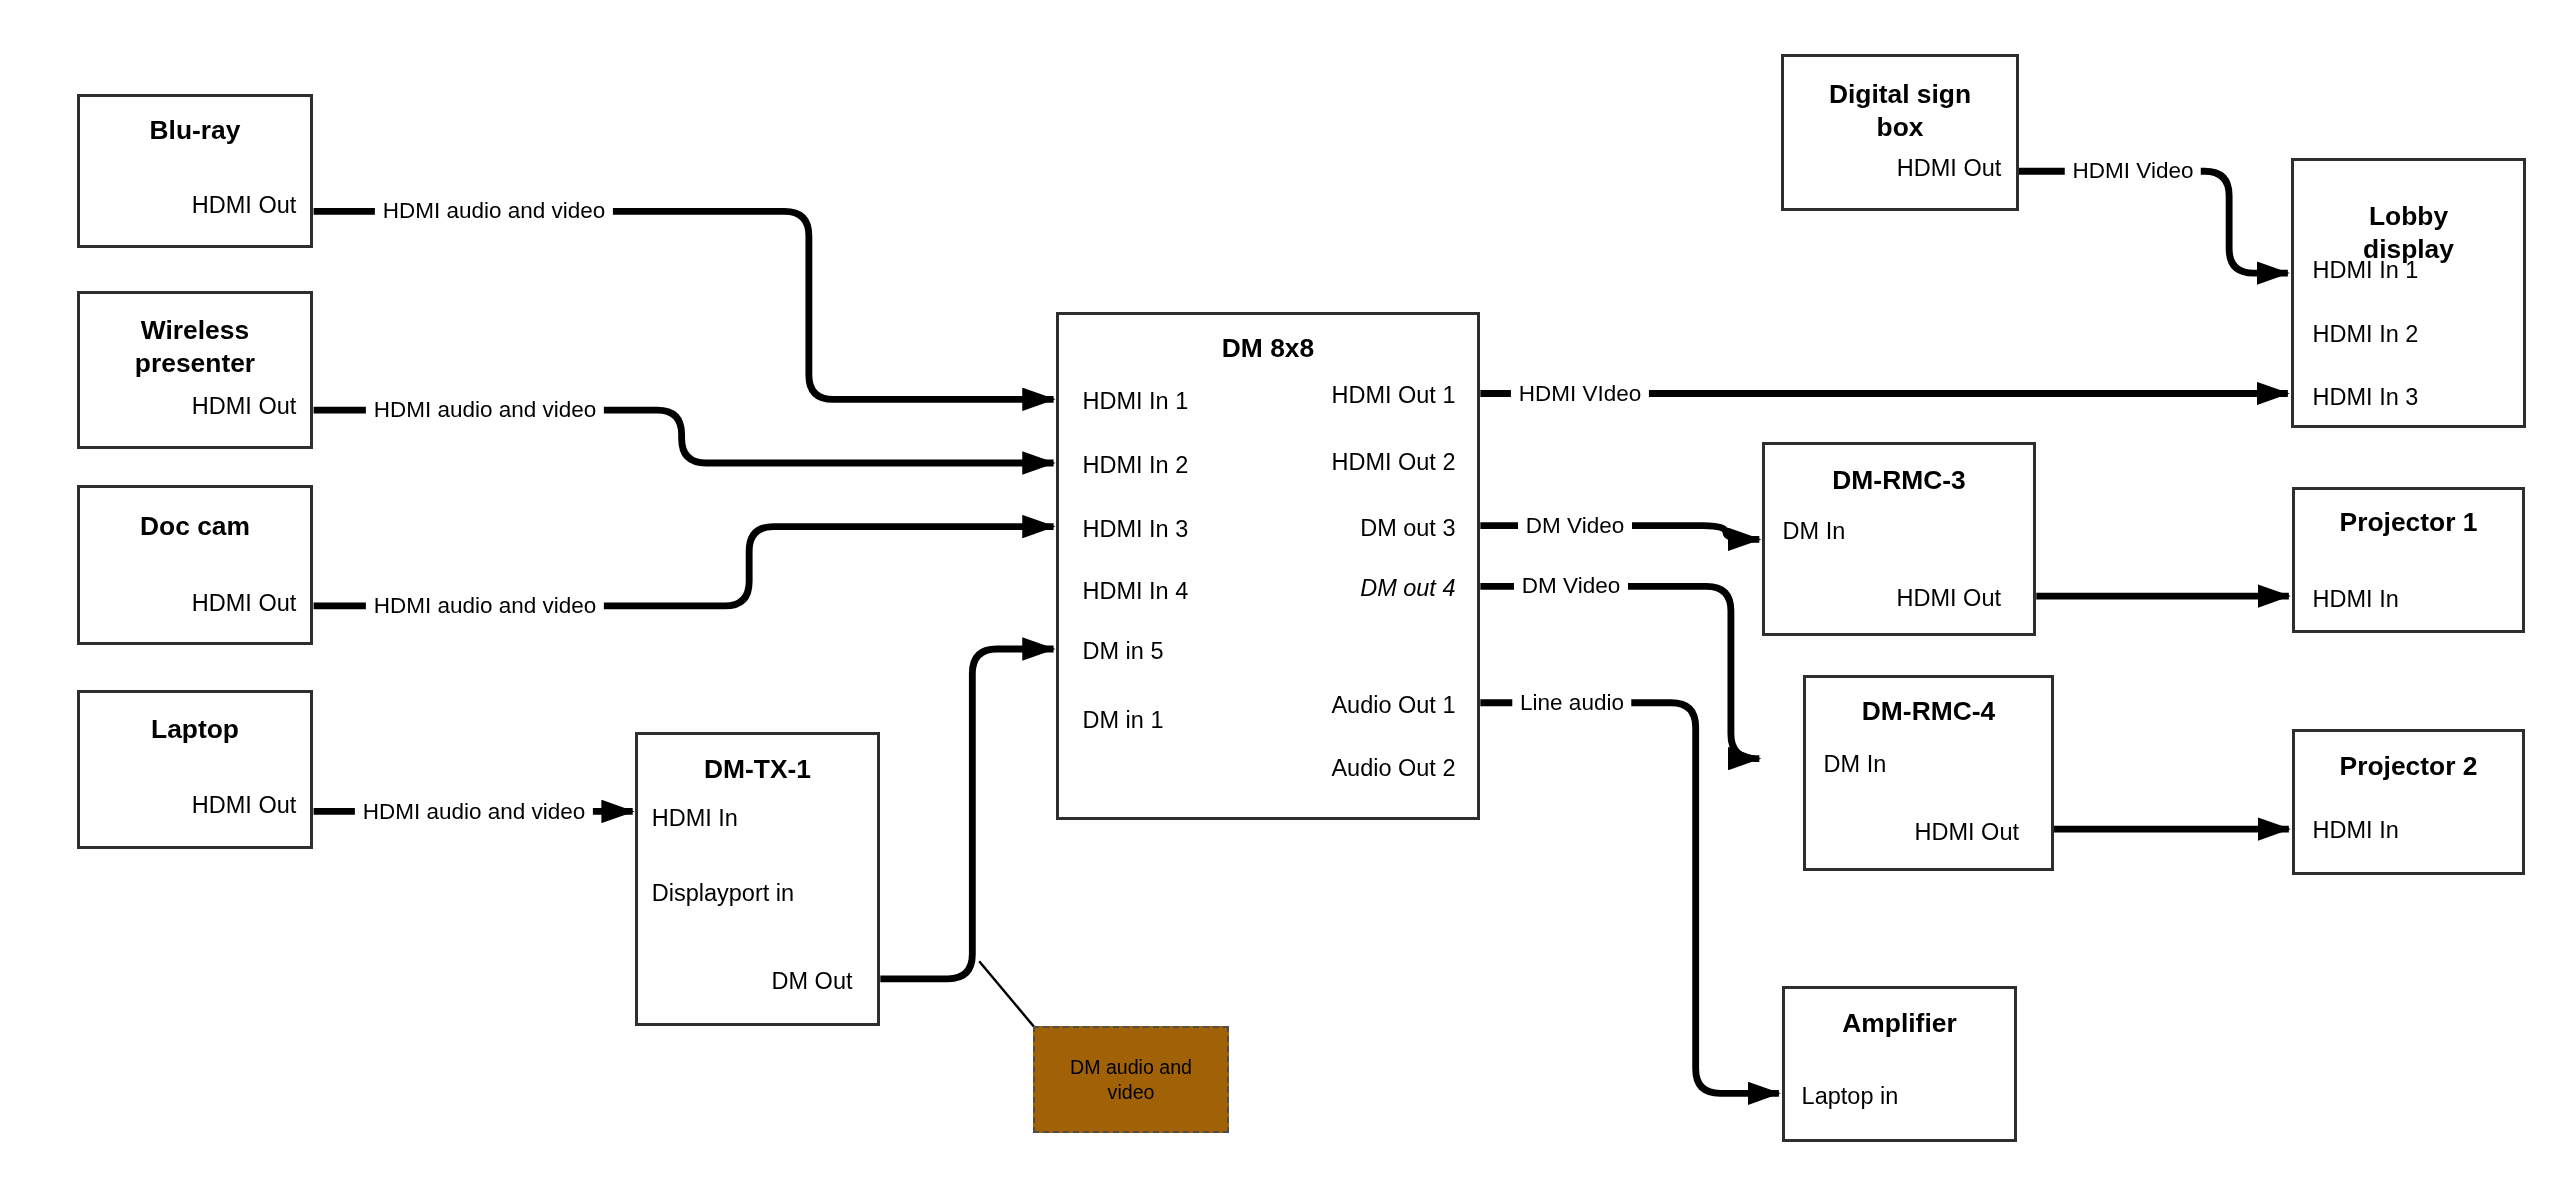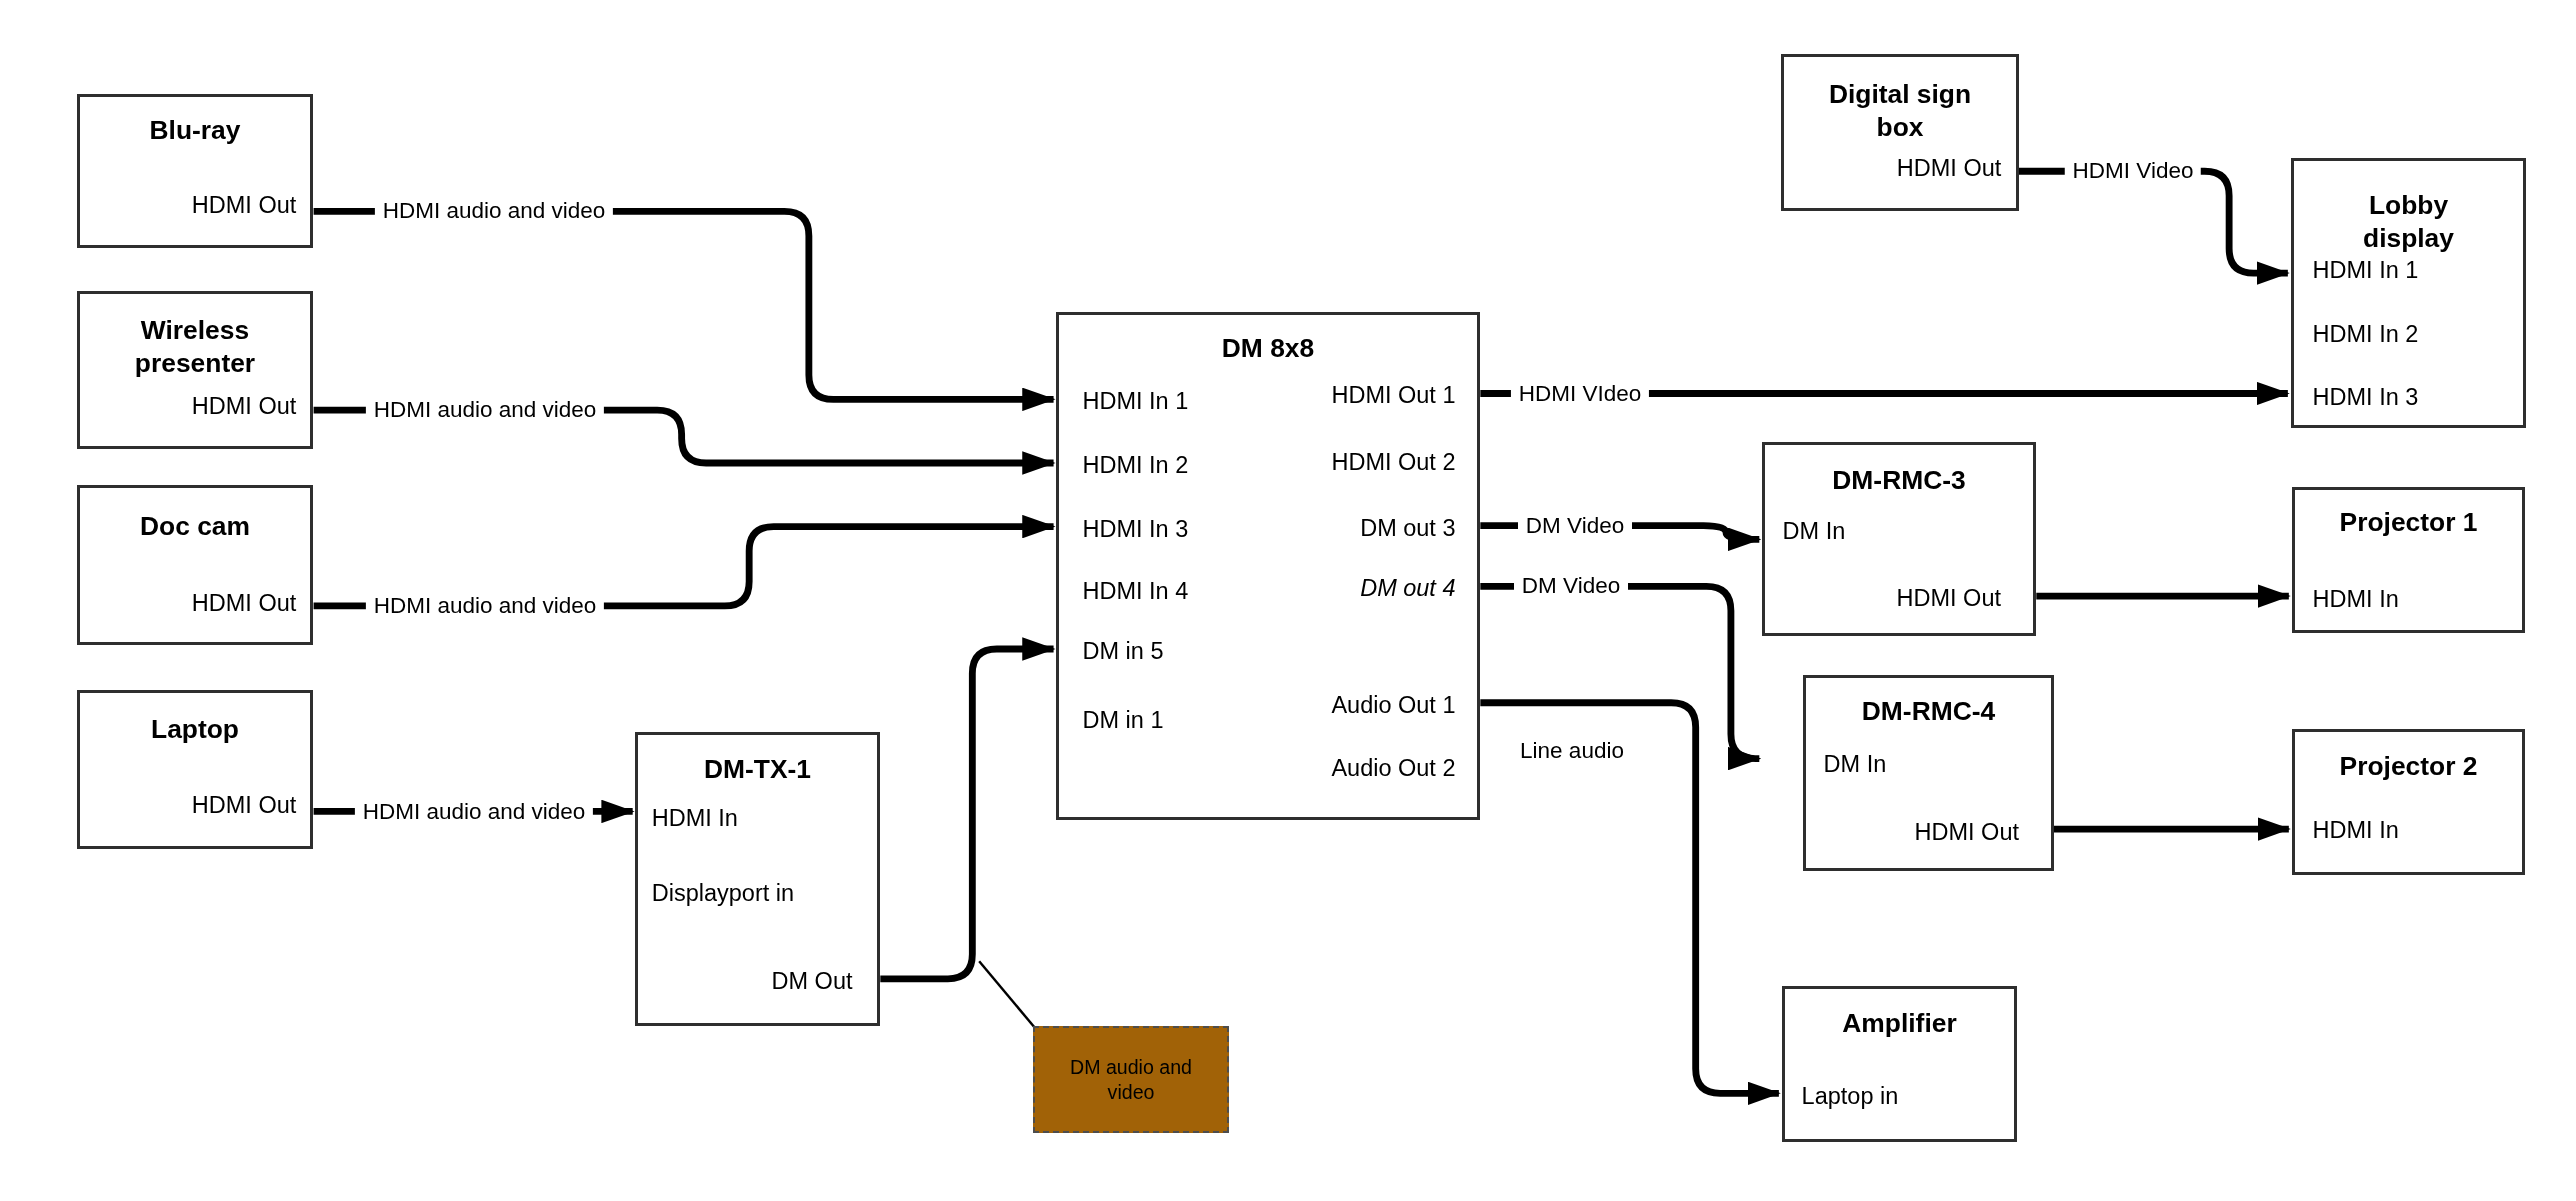--- a/index.html
+++ b/index.html
@@ -132,21 +132,21 @@
 
   <div class="node" style="left:1781px;top:54px;width:238px;height:157px;">
     <div class="node-title two-line" style="top:20.6px;">
       <div>Digital sign</div>
       <div>box</div>
     </div>
     <div class="port p-right" style="right:14.7px;top:98px;">HDMI Out</div>
   </div>
 
   <div class="node" style="left:2291px;top:158px;width:235px;height:270px;">
-    <div class="node-title two-line" style="top:28px;">
+    <div class="node-title two-line" style="top:39px;">
       <div>Lobby</div>
       <div>display</div>
     </div>
     <div class="port p-left" style="left:18.6px;top:96px;">HDMI In 1</div>
     <div class="port p-left" style="left:18.6px;top:160px;">HDMI In 2</div>
     <div class="port p-left" style="left:18.6px;top:223px;">HDMI In 3</div>
   </div>
 
   <div class="node" style="left:1762px;top:442px;width:274px;height:194px;">
     <div class="node-title" style="top:19.6px;">DM-RMC-3</div>
@@ -176,21 +176,21 @@
   </div>
 
   <span class="wire-label" style="left:494px;top:211px;">HDMI audio and video</span>
   <span class="wire-label" style="left:485px;top:410px;">HDMI audio and video</span>
   <span class="wire-label" style="left:485px;top:606px;">HDMI audio and video</span>
   <span class="wire-label" style="left:474px;top:812px;">HDMI audio and video</span>
   <span class="wire-label" style="left:1580px;top:394px;">HDMI VIdeo</span>
   <span class="wire-label" style="left:2133px;top:171px;">HDMI Video</span>
   <span class="wire-label" style="left:1575px;top:526px;">DM Video</span>
   <span class="wire-label" style="left:1571px;top:586px;">DM Video</span>
-  <span class="wire-label" style="left:1572px;top:703px;margin-top:48px;">Line audio</span>
+  <span class="wire-label" style="left:1572px;top:703px;">Line audio</span>
 
   <div class="annotation-note">
     <div>DM audio and</div>
     <div>video</div>
   </div>
 
 </div>
 
 
 </body></html>

